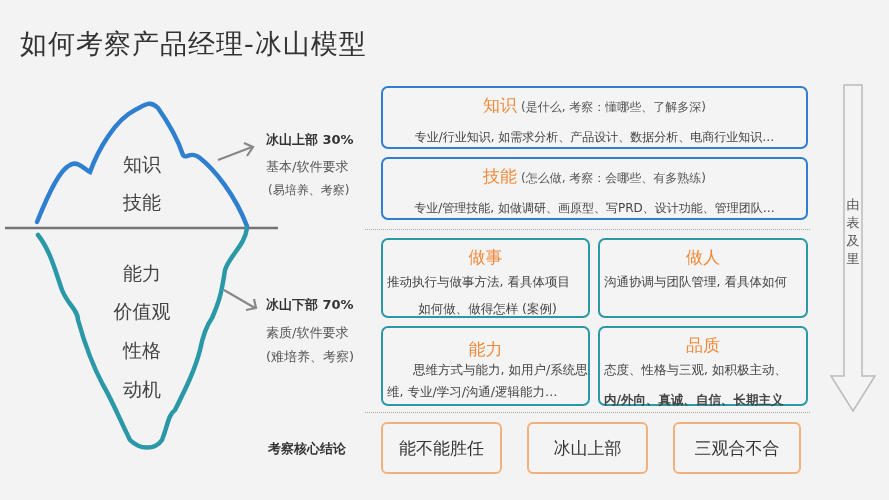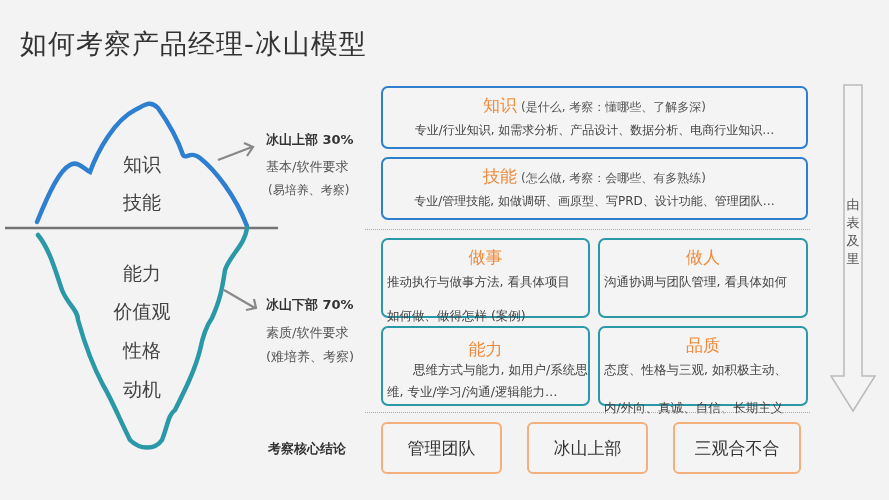--- a/index.html
+++ b/index.html
@@ -11,21 +11,21 @@
   .berg-text{font-size:19px;color:#444;text-align:center;width:120px;}
   .label-bold{font-size:13px;font-weight:bold;color:#333;}
   .label-sub{font-size:13px;color:#555;}
   .box{position:absolute;background:#f4f4f4;border-radius:7px;box-sizing:border-box;}
   .box.blue{border:2px solid #2f7fd0;}
   .box.teal{border:2px solid #2a98a6;}
   .box.orange{border:2px solid #f3b07c;border-radius:6px;}
   .box-head{text-align:center;margin-top:6px;white-space:nowrap;}
   .box-head .h{font-size:17px;color:#f08a3a;}
   .box-head .s{font-size:12px;color:#555;margin-left:4px;}
-  .box-desc{text-align:center;font-size:12px;color:#444;margin-top:5px;white-space:nowrap;}
+  .box-desc{text-align:center;font-size:12px;color:#444;margin-top:12px;white-space:nowrap;}
   .quad-head{text-align:center;font-size:17px;color:#f08a3a;margin-top:6px;}
   .quad-desc{font-size:12.5px;color:#444;padding-left:4px;line-height:22px;margin-top:2px;white-space:nowrap;}
   .concl{font-size:17px;color:#333;text-align:center;line-height:48px;}
   .dotline{position:absolute;height:0;border-top:1.5px dotted #aaa;}
   .arrow-text{font-size:13px;color:#555;width:16px;line-height:18px;text-align:center;}
 </style>
 </head>
 <body>
 
 <div class="abs title">如何考察产品经理-冰山模型</div>
@@ -60,40 +60,40 @@
 <div class="box blue" style="left:381px;top:157px;width:427px;height:63px;">
   <div class="box-head"><span class="h">技能</span><span class="s">(怎么做, 考察：会哪些、有多熟练)</span></div>
   <div class="box-desc">专业/管理技能, 如做调研、画原型、写PRD、设计功能、管理团队…</div>
 </div>
 
 <div class="dotline" style="left:365px;top:229px;width:445px;"></div>
 
 <div class="box teal" style="left:381px;top:238px;width:209px;height:80px;">
   <div class="quad-head">做事</div>
   <div class="quad-desc">推动执行与做事方法, 看具体项目</div>
-  <div class="quad-desc" style="margin-top:12px;">如何做、做得怎样 (案例)</div>
+  <div class="quad-desc" style="margin-top:5px;text-align:center;">如何做、做得怎样 (案例)</div>
 </div>
 <div class="box teal" style="left:598px;top:238px;width:210px;height:80px;">
   <div class="quad-head">做人</div>
   <div class="quad-desc">沟通协调与团队管理, 看具体如何</div>
 </div>
 <div class="box teal" style="left:381px;top:326px;width:209px;height:80px;">
   <div class="quad-head" style="margin-top:10px;">能力</div>
   <div class="quad-desc" style="margin-top:-2px;padding-left:30px;">思维方式与能力, 如用户/系统思</div>
   <div class="quad-desc" style="margin-top:0;">维, 专业/学习/沟通/逻辑能力…</div>
 </div>
 <div class="box teal" style="left:598px;top:326px;width:210px;height:80px;">
   <div class="quad-head">品质</div>
   <div class="quad-desc">态度、性格与三观, 如积极主动、</div>
-  <div class="quad-desc" style="margin-top:16px;">内/外向、真诚、自信、长期主义</div>
+  <div class="quad-desc" style="margin-top:8px;font-weight:bold;">内/外向、真诚、自信、长期主义</div>
 </div>
 
 <div class="dotline" style="left:365px;top:412px;width:445px;"></div>
 
 <div class="abs" style="left:268px;top:440px;font-size:13px;font-weight:bold;color:#333;">考察核心结论</div>
-<div class="box orange concl" style="left:381px;top:422px;width:121px;height:52px;">管理团队</div>
+<div class="box orange concl" style="left:381px;top:422px;width:121px;height:52px;">能不能胜任</div>
 <div class="box orange concl" style="left:527px;top:422px;width:121px;height:52px;">冰山上部</div>
 <div class="box orange concl" style="left:673px;top:422px;width:128px;height:52px;">三观合不合</div>
 
 <svg class="abs" style="left:822px;top:83px;" width="60" height="332" viewBox="0 0 60 332">
   <path d="M22 2 L40 2 L40 293 L53 293 L31 328 L9 293 L22 293 Z" fill="#f4f4f4" stroke="#bbb" stroke-width="1.5"></path>
 </svg>
 <div class="abs arrow-text" style="left:845px;top:196px;">由表及里</div>
 
 </body></html>

